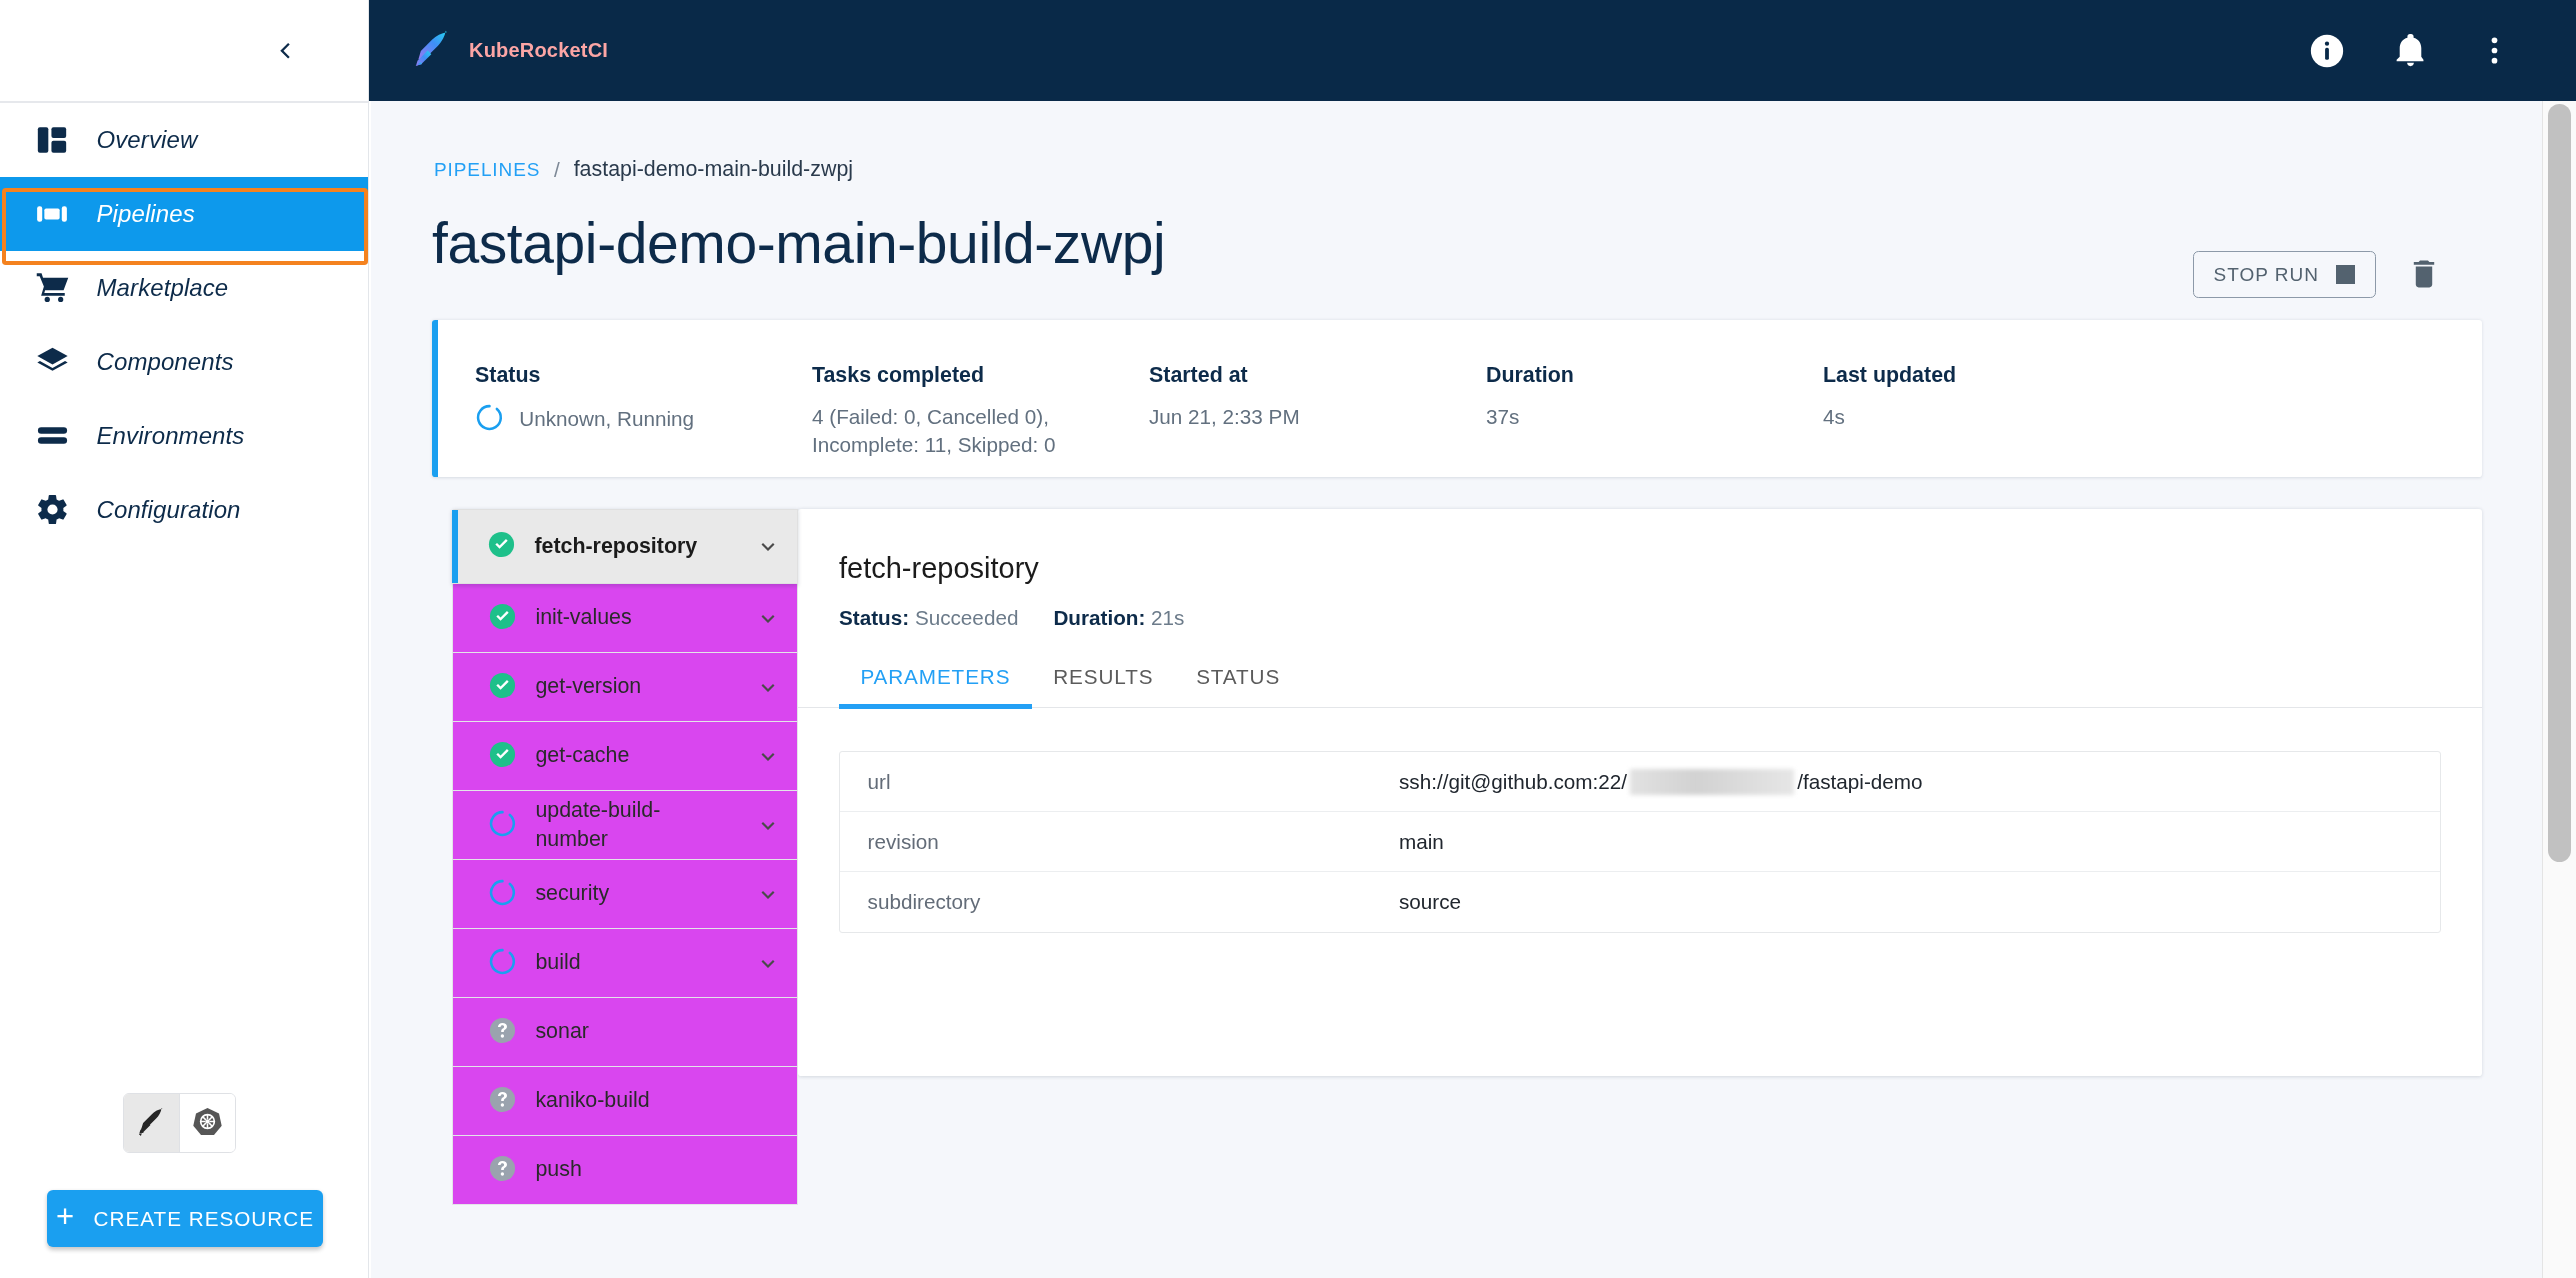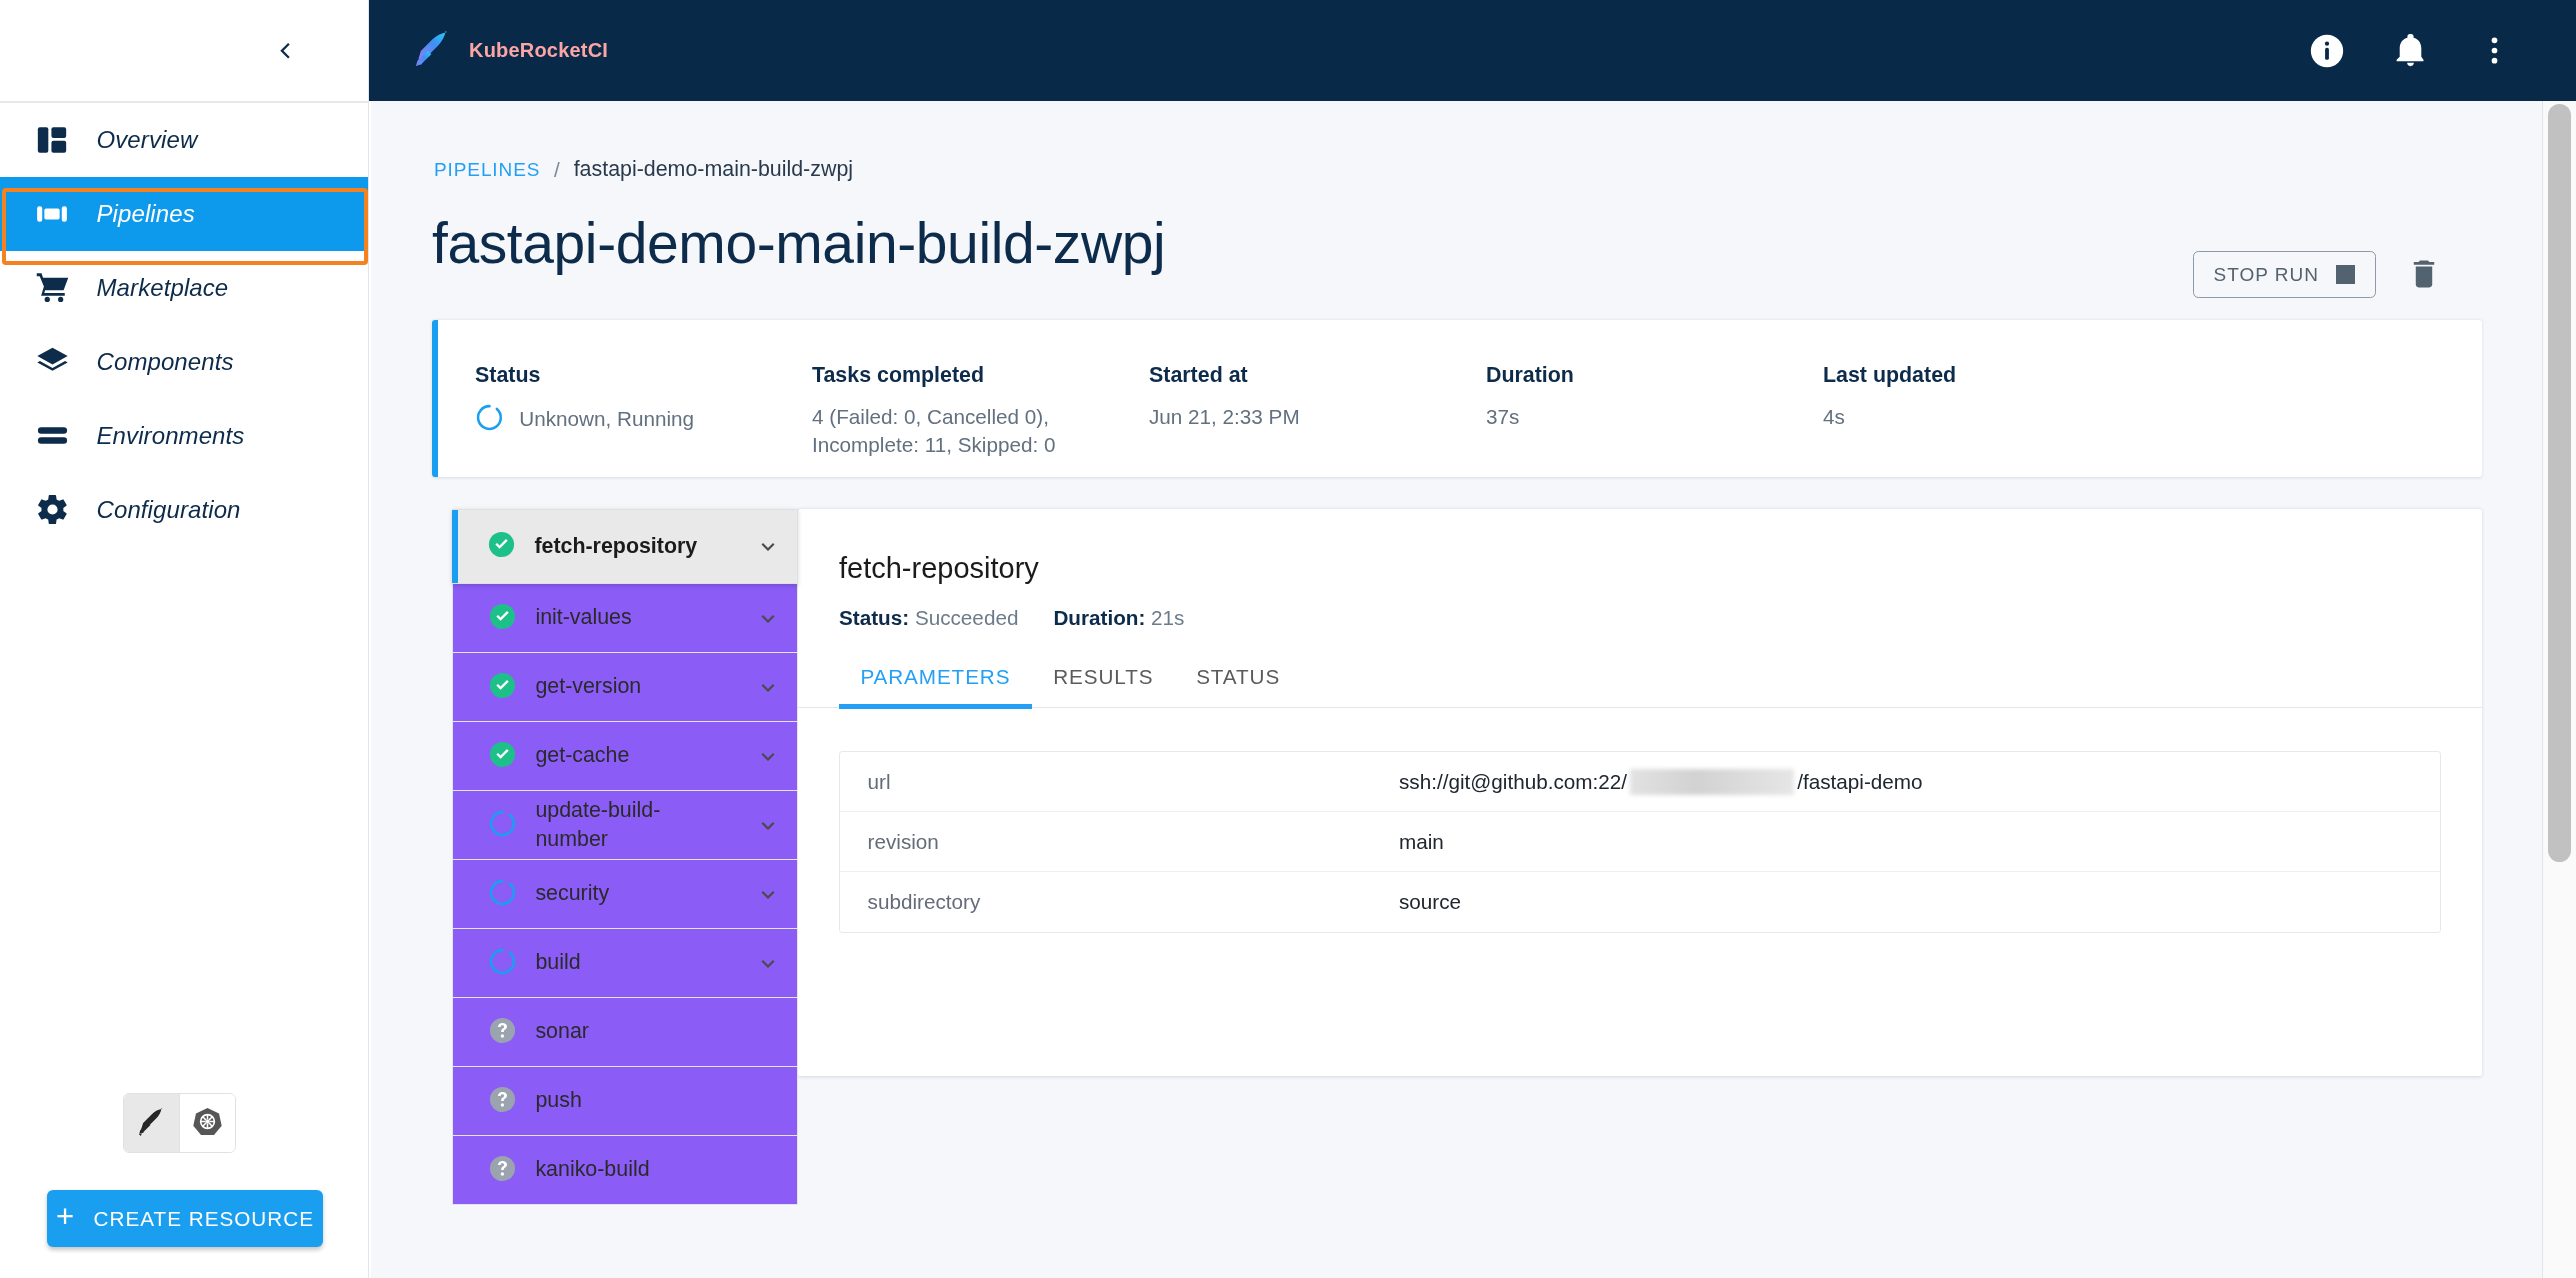--- a/index.html
+++ b/index.html
@@ -219,21 +219,21 @@
     display: flex;
     margin: 32px 61px 0 81px;
     align-items: flex-start;
   }
   .task-list {
     width: 346px; min-width: 346px;
     z-index: 3;
   }
   .task-item {
     position: relative;
-    background: #8b5cf6;
+    background: #d946ef;
     border: 1.5px solid #e3e5e8;
     border-top: none;
     min-height: 69px;
     display: flex; align-items: center;
     padding: 0 0 0 35px;
     cursor: pointer;
   }
   .task-item:first-child { border-top: 1.5px solid #e3e5e8; }
   .task-item.selected {
     background: #e9e9e9;
@@ -640,29 +640,29 @@
                 <path d="M11.9 5.8c-2 0-3.5 1.2-3.7 3.2h2.2c.1-.9.7-1.4 1.5-1.4.8 0 1.4.5 1.4 1.2 0 .6-.3 1-1.1 1.6-.9.7-1.3 1.3-1.3 2.4v.5h2.2v-.4c0-.7.3-1.1 1.1-1.7 1-.7 1.5-1.5 1.5-2.6 0-1.8-1.5-2.8-3.8-2.8zm0 9.3a1.4 1.4 0 1 0 0 2.8 1.4 1.4 0 0 0 0-2.8z" fill="#fff"></path>
               </svg></span>
             <span class="task-name">sonar</span>
             <span class="task-chev"></span>
           </div>
           <div class="task-item">
             <span><svg width="29" height="29" viewBox="0 0 24 24">
                 <circle cx="12" cy="12" r="10.4" fill="#9aa3ae"></circle>
                 <path d="M11.9 5.8c-2 0-3.5 1.2-3.7 3.2h2.2c.1-.9.7-1.4 1.5-1.4.8 0 1.4.5 1.4 1.2 0 .6-.3 1-1.1 1.6-.9.7-1.3 1.3-1.3 2.4v.5h2.2v-.4c0-.7.3-1.1 1.1-1.7 1-.7 1.5-1.5 1.5-2.6 0-1.8-1.5-2.8-3.8-2.8zm0 9.3a1.4 1.4 0 1 0 0 2.8 1.4 1.4 0 0 0 0-2.8z" fill="#fff"></path>
               </svg></span>
-            <span class="task-name">push</span>
+            <span class="task-name">kaniko-build</span>
             <span class="task-chev"></span>
           </div>
           <div class="task-item">
             <span><svg width="29" height="29" viewBox="0 0 24 24">
                 <circle cx="12" cy="12" r="10.4" fill="#9aa3ae"></circle>
                 <path d="M11.9 5.8c-2 0-3.5 1.2-3.7 3.2h2.2c.1-.9.7-1.4 1.5-1.4.8 0 1.4.5 1.4 1.2 0 .6-.3 1-1.1 1.6-.9.7-1.3 1.3-1.3 2.4v.5h2.2v-.4c0-.7.3-1.1 1.1-1.7 1-.7 1.5-1.5 1.5-2.6 0-1.8-1.5-2.8-3.8-2.8zm0 9.3a1.4 1.4 0 1 0 0 2.8 1.4 1.4 0 0 0 0-2.8z" fill="#fff"></path>
               </svg></span>
-            <span class="task-name">kaniko-build</span>
+            <span class="task-name">push</span>
             <span class="task-chev"></span>
           </div>
         </div>
 
       <div class="detail-panel">
         <div class="dp-head">
           <div class="dp-title">fetch-repository</div>
           <div class="dp-meta">
             <div>
               <b>Status:</b>

